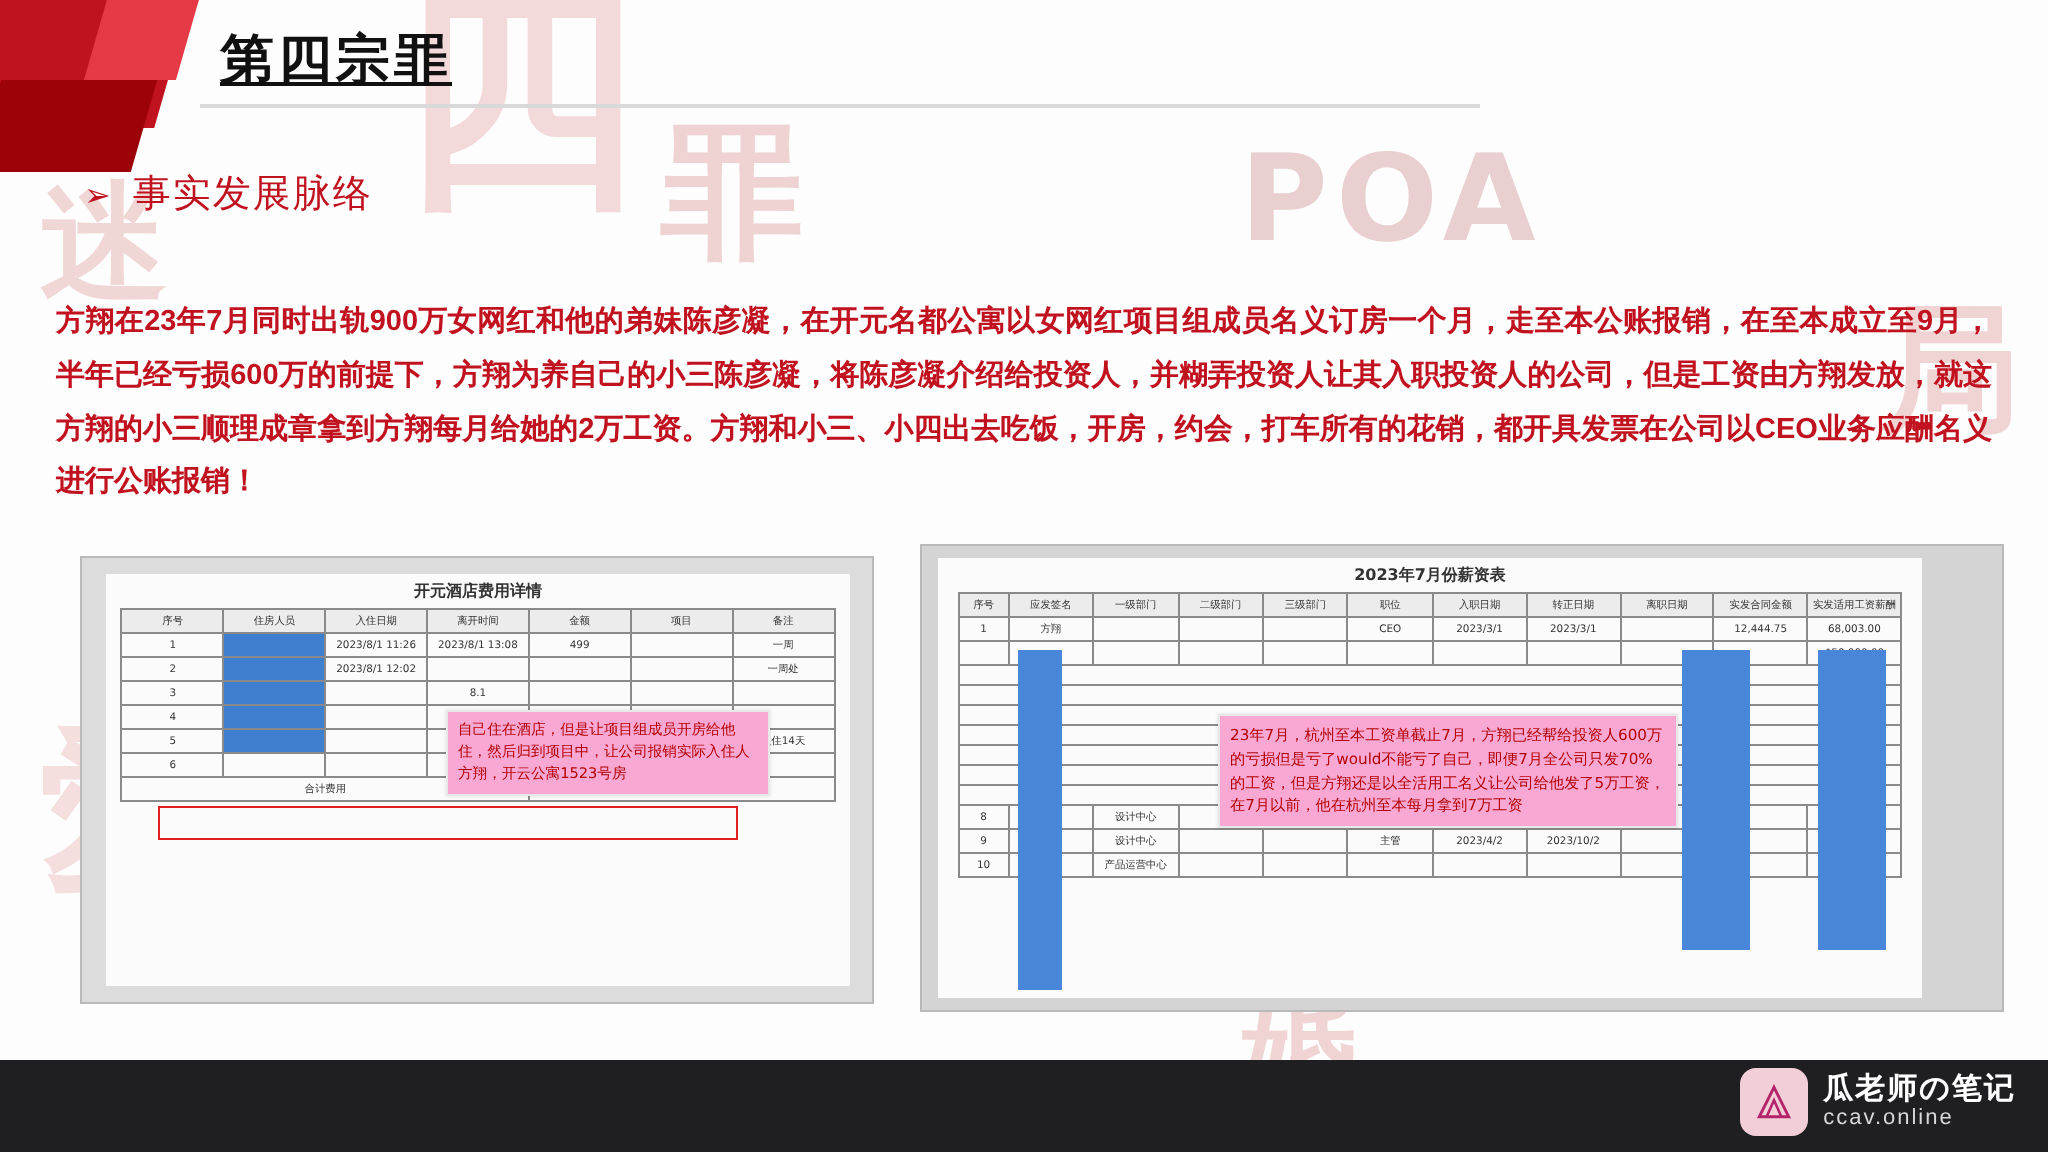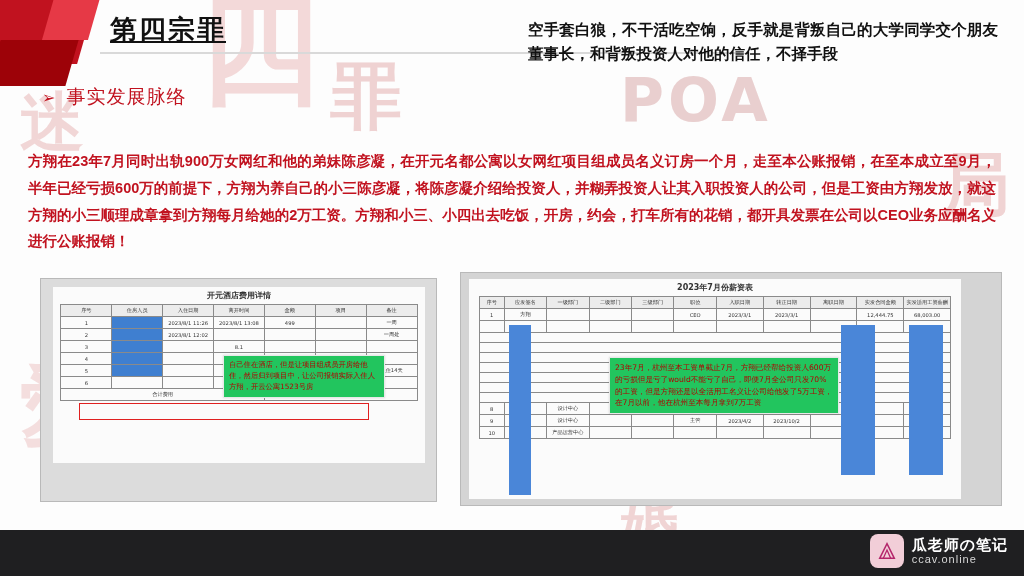--- a/index.html
+++ b/index.html
@@ -59,21 +59,21 @@
     font-size:14.5px;font-weight:bold;color:#c1121f;line-height:1.85;
     text-align:justify;
   }
 
   
   .panel{position:absolute;background:#cfcfcf;border:1px solid #b9b9b9;overflow:hidden;}
   .panel-left{left:40px;top:278px;width:395px;height:222px;background:#dcdcdc;}
   .panel-right{left:460px;top:272px;width:540px;height:232px;background:#d4d4d4;}
 
   .doc-sheet{position:absolute;background:#fbfbfb;}
-  .ls{left:12px;top:8px;width:372px;height:176px;}
+  .ls{left:12px;top:8px;width:372px;height:206px;}
   .rs{left:8px;top:6px;width:492px;height:220px;}
 
   .doc-title{
     text-align:center;font-size:8px;color:#333;font-weight:bold;padding-top:3px;
     font-family:"DejaVu Sans",sans-serif;
   }
   table.mini{
     border-collapse:collapse;width:96%;margin:3px auto 0 auto;
     font-size:5.2px;color:#333;table-layout:fixed;
     font-family:"DejaVu Sans",sans-serif;
@@ -81,21 +81,21 @@
   table.mini th,table.mini td{
     border:1px solid #8a8a8a;height:11px;text-align:center;overflow:hidden;
     white-space:nowrap;padding:0 1px;
   }
   table.mini th{background:#ececec;font-weight:normal;font-size:5.2px;}
   .blue-cell{background:#3f7fd0;}
   .hl-row td{border-color:#d42a2a;}
   .red-box{position:absolute;border:1.5px solid #e02020;}
 
   .callout{
-    position:absolute;background:#22c55e;border:1px solid #e8e8e8;
+    position:absolute;background:#f9a8d4;border:1px solid #e8e8e8;
     font-size:7.3px;line-height:1.5;color:#b30000;padding:4px 5px;
     font-family:"DejaVu Sans",sans-serif;box-shadow:0 0 2px rgba(0,0,0,.12);
   }
   .callout-left{left:170px;top:68px;width:150px;}
   .callout-right{left:140px;top:78px;width:218px;font-size:7.6px;line-height:1.55;}
 
   
   .bar{position:absolute;background:#4a86d8;}
 
   
@@ -123,21 +123,20 @@
 
   <div class="corner">
     <div class="tri1"></div>
       <div class="tri2"></div>
       <div class="tri3"></div>
   </div>
 
   <div class="title">第四宗罪</div>
   <div class="title-rule"></div>
 
-  <div class="headnote">空手套白狼，不干活吃空饷，反手就是背叛自己的大学同学交个朋友董事长，和背叛投资人对他的信任，不择手段</div>
 
   <div class="subhead">
     <span class="arrow">➢</span><span>事实发展脉络</span>
   </div>
 
   <div class="body-text">方翔在23年7月同时出轨900万女网红和他的弟妹陈彦凝，在开元名都公寓以女网红项目组成员名义订房一个月，走至本公账报销，在至本成立至9月，半年已经亏损600万的前提下，方翔为养自己的小三陈彦凝，将陈彦凝介绍给投资人，并糊弄投资人让其入职投资人的公司，但是工资由方翔发放，就这方翔的小三顺理成章拿到方翔每月给她的2万工资。方翔和小三、小四出去吃饭，开房，约会，打车所有的花销，都开具发票在公司以CEO业务应酬名义进行公账报销！</div>
 
   <div class="panel panel-left">
     <div class="doc-sheet ls">
       <div class="doc-title">开元酒店费用详情</div>

